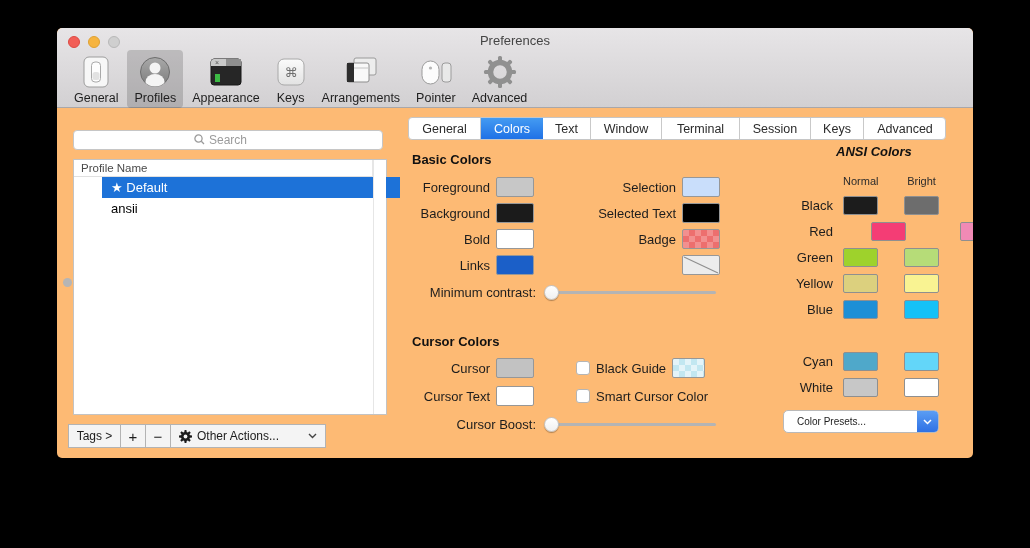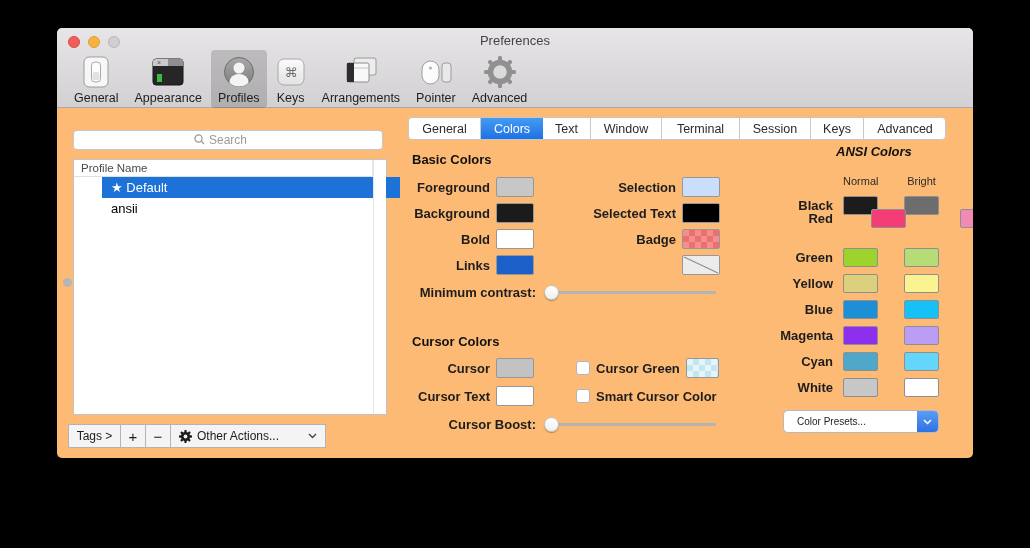--- a/index.html
+++ b/index.html
@@ -68,21 +68,21 @@
   .tab { flex:0 0 auto; display:flex; align-items:center; justify-content:center;
     font-size:12.5px; color:#2b2b2b; border-right:1px solid #c9c9c9; }
   .tab:last-child { border-right:none; }
   .tab.selected { background:linear-gradient(#449bf2,#1f71e6); color:#fff; border-right:none; }
   .tab-w0{width:72px}.tab-w1{width:62px}.tab-w2{width:48px}.tab-w3{width:71px}
   .tab-w4{width:78px}.tab-w5{width:71px}.tab-w6{width:53px}.tab-w7{width:82px}
 
   
   .section-title { position:absolute; font-size:13px; font-weight:bold; color:#111; }
   .color-row { position:absolute; height:20px; display:flex; align-items:center; }
-  .clabel { font-size:13px; color:#1d1d1d; text-align:right; display:inline-block;font-weight:bold; }
+  .clabel { font-size:13px; color:#1d1d1d; text-align:right; display:inline-block; }
   .well { width:38px; height:20px; border:1px solid #979797; border-radius:2px; margin-left:6px; }
   .well-sm { width:35px; height:19px; border:1px solid #8f8f8f; border-radius:2px; }
   .checkbox { width:14px; height:14px; background:#fff; border:1px solid #b5b5b5;
     border-radius:3px; margin-right:6px; flex:0 0 auto; }
 
   .slider { position:absolute; height:15px; }
   .slider .track { position:absolute; left:0; right:0; top:6px; height:3px;
     background:#b4b4b4; border-radius:2px; }
   .slider .knob { position:absolute; top:0; width:15px; height:15px; border-radius:50%;
     background:linear-gradient(#ffffff,#f0f0f0); border:1px solid #c4c4c4;
@@ -112,34 +112,20 @@
 
       <div class="tool-item">
         <span class="ticon">
           <svg width="30" height="34" viewBox="0 0 30 34">
               <rect x="3" y="2" width="24" height="30" rx="5" fill="#f7f7f7" stroke="#9d9d9d"></rect>
               <rect x="10.5" y="7" width="9" height="20" rx="3.5" fill="#fdfdfd" stroke="#a9a9a9"></rect>
               <rect x="11.5" y="17" width="7" height="8" rx="2.5" fill="#e2e2e2"></rect>
             </svg>
         </span>
         <span class="tlabel">General</span>
-      </div>
-
-      <div class="tool-item">
-        <span class="ticon">
-          <svg width="36" height="34" viewBox="0 0 36 34">
-              <rect x="3" y="4" width="30" height="26" rx="3" fill="#262626" stroke="#161616"></rect>
-              <rect x="3" y="4" width="30" height="7" rx="3" fill="#c9c9c9"></rect>
-              <rect x="3" y="8" width="30" height="3" fill="#c9c9c9"></rect>
-              <rect x="18" y="4" width="15" height="7" fill="#8f8f8f"></rect>
-              <text x="7" y="10" font-size="7" fill="#555">×</text>
-              <rect x="7" y="19" width="5" height="8" fill="#3cba44"></rect>
-            </svg>
-        </span>
-        <span class="tlabel">Appearance</span>
       </div>
 
       <div class="tool-item selected">
         <span class="ticon">
           <svg width="34" height="34" viewBox="0 0 34 34">
             <defs>
                 <clipPath id="pc">
                   <circle cx="17" cy="17" r="14.5"></circle>
                 </clipPath>
             <linearGradient id="pg" x1="0" y1="0" x2="0" y2="1">
@@ -148,20 +134,34 @@
                 </linearGradient>
               </defs>
             <circle cx="17" cy="17" r="14.5" fill="url(#pg)" stroke="#6d6d6d"></circle>
             <g clip-path="url(#pc)">
                 <circle cx="17" cy="13" r="5.5" fill="#f4f4f4"></circle>
                 <ellipse cx="17" cy="27" rx="9.5" ry="8" fill="#f4f4f4"></ellipse>
               </g>
           </svg>
         </span>
         <span class="tlabel">Profiles</span>
+      </div>
+
+      <div class="tool-item">
+        <span class="ticon">
+          <svg width="36" height="34" viewBox="0 0 36 34">
+              <rect x="3" y="4" width="30" height="26" rx="3" fill="#262626" stroke="#161616"></rect>
+              <rect x="3" y="4" width="30" height="7" rx="3" fill="#c9c9c9"></rect>
+              <rect x="3" y="8" width="30" height="3" fill="#c9c9c9"></rect>
+              <rect x="18" y="4" width="15" height="7" fill="#8f8f8f"></rect>
+              <text x="7" y="10" font-size="7" fill="#555">×</text>
+              <rect x="7" y="19" width="5" height="8" fill="#3cba44"></rect>
+            </svg>
+        </span>
+        <span class="tlabel">Appearance</span>
       </div>
 
       <div class="tool-item">
         <span class="ticon">
           <svg width="30" height="34" viewBox="0 0 30 34">
               <defs>
                 <linearGradient id="kg" x1="0" y1="0" x2="0" y2="1">
                   <stop offset="0" stop-color="#fbfbfb"></stop>
                   <stop offset="1" stop-color="#e2e2e2"></stop>
                 </linearGradient>
@@ -328,21 +328,21 @@
     <span class="clabel" style="width:93px">Cursor</span>
     <span class="well" style="background-color: rgb(194, 194, 194);"></span>
   </div>
   <div class="color-row" style="left:340px; top:358px;">
     <span class="clabel" style="width:93px">Cursor Text</span>
     <span class="well" style="background-color: rgb(255, 255, 255);"></span>
   </div>
 
   <div class="color-row" style="left:519px; top:330px;">
     <span class="checkbox"></span>
-    <span class="clabel">Cursor Green</span>
+    <span class="clabel">Black Guide</span>
     <span class="well" style="width: 33px; background-color: rgb(228, 244, 249); background-image: linear-gradient(45deg, rgb(194, 231, 241) 25%, transparent 25%, transparent 75%, rgb(194, 231, 241) 75%), linear-gradient(45deg, rgb(194, 231, 241) 25%, transparent 25%, transparent 75%, rgb(194, 231, 241) 75%); background-size: 12px 12px; background-position: 0px 0px, 6px 6px;"></span>
   </div>
   <div class="color-row" style="left:519px; top:358px;">
     <span class="checkbox"></span>
     <span class="clabel">Smart Cursor Color</span>
   </div>
 
   <div class="color-row" style="left:340px; top:386px;">
     <span class="clabel" style="width:139px">Cursor Boost:</span>
   </div>
@@ -353,44 +353,39 @@
 
   <div class="section-title" style="left:779px; top:116px;font-style:italic;">ANSI Colors</div>
   <div class="ansi-colhead" style="left:786px; top:147px;">Normal</div>
   <div class="ansi-colhead" style="left:847px; top:147px;">Bright</div>
 
   <div class="color-row" style="left:690px; top:167px;">
     <span class="clabel" style="width:86px">Black</span>
     <span class="well-sm" style="margin-left: 10px; background-color: rgb(28, 28, 28);"></span>
     <span class="well-sm" style="margin-left: 26px; background-color: rgb(109, 109, 109);"></span>
   </div>
-  <div class="color-row" style="left:690px; top:180px;gap:28px;">
+  <div class="color-row" style="left:690px; top:193px;gap:28px;">
     <span class="clabel" style="width:86px">Red</span>
     <span class="well-sm" style="margin-left: 10px; background-color: rgb(244, 61, 117);"></span>
     <span class="well-sm" style="margin-left: 26px; background-color: rgb(241, 138, 181);"></span>
   </div>
   <div class="color-row" style="left:690px; top:219px;">
     <span class="clabel" style="width:86px">Green</span>
     <span class="well-sm" style="margin-left: 10px; background-color: rgb(158, 210, 44);"></span>
     <span class="well-sm" style="margin-left: 26px; background-color: rgb(182, 220, 120);"></span>
   </div>
   <div class="color-row" style="left:690px; top:245px;">
     <span class="clabel" style="width:86px">Yellow</span>
     <span class="well-sm" style="margin-left: 10px; background-color: rgb(220, 208, 126);"></span>
     <span class="well-sm" style="margin-left: 26px; background-color: rgb(249, 243, 146);"></span>
   </div>
   <div class="color-row" style="left:690px; top:271px;">
     <span class="clabel" style="width:86px">Blue</span>
     <span class="well-sm" style="margin-left: 10px; background-color: rgb(29, 143, 214);"></span>
     <span class="well-sm" style="margin-left: 26px; background-color: rgb(21, 193, 247);"></span>
-  </div>
-  <div class="color-row" style="left:690px; top:297px;">
-    <span class="clabel" style="width:86px">Magenta</span>
-    <span class="well-sm" style="margin-left: 10px; background-color: rgb(142, 47, 240);"></span>
-    <span class="well-sm" style="margin-left: 26px; background-color: rgb(187, 157, 246);"></span>
   </div>
   <div class="color-row" style="left:690px; top:323px;">
     <span class="clabel" style="width:86px">Cyan</span>
     <span class="well-sm" style="margin-left: 10px; background-color: rgb(79, 168, 202);"></span>
     <span class="well-sm" style="margin-left: 26px; background-color: rgb(99, 214, 249);"></span>
   </div>
   <div class="color-row" style="left:690px; top:349px;">
     <span class="clabel" style="width:86px">White</span>
     <span class="well-sm" style="margin-left: 10px; background-color: rgb(199, 199, 199);"></span>
     <span class="well-sm" style="margin-left: 26px; background-color: rgb(255, 255, 255);"></span>

